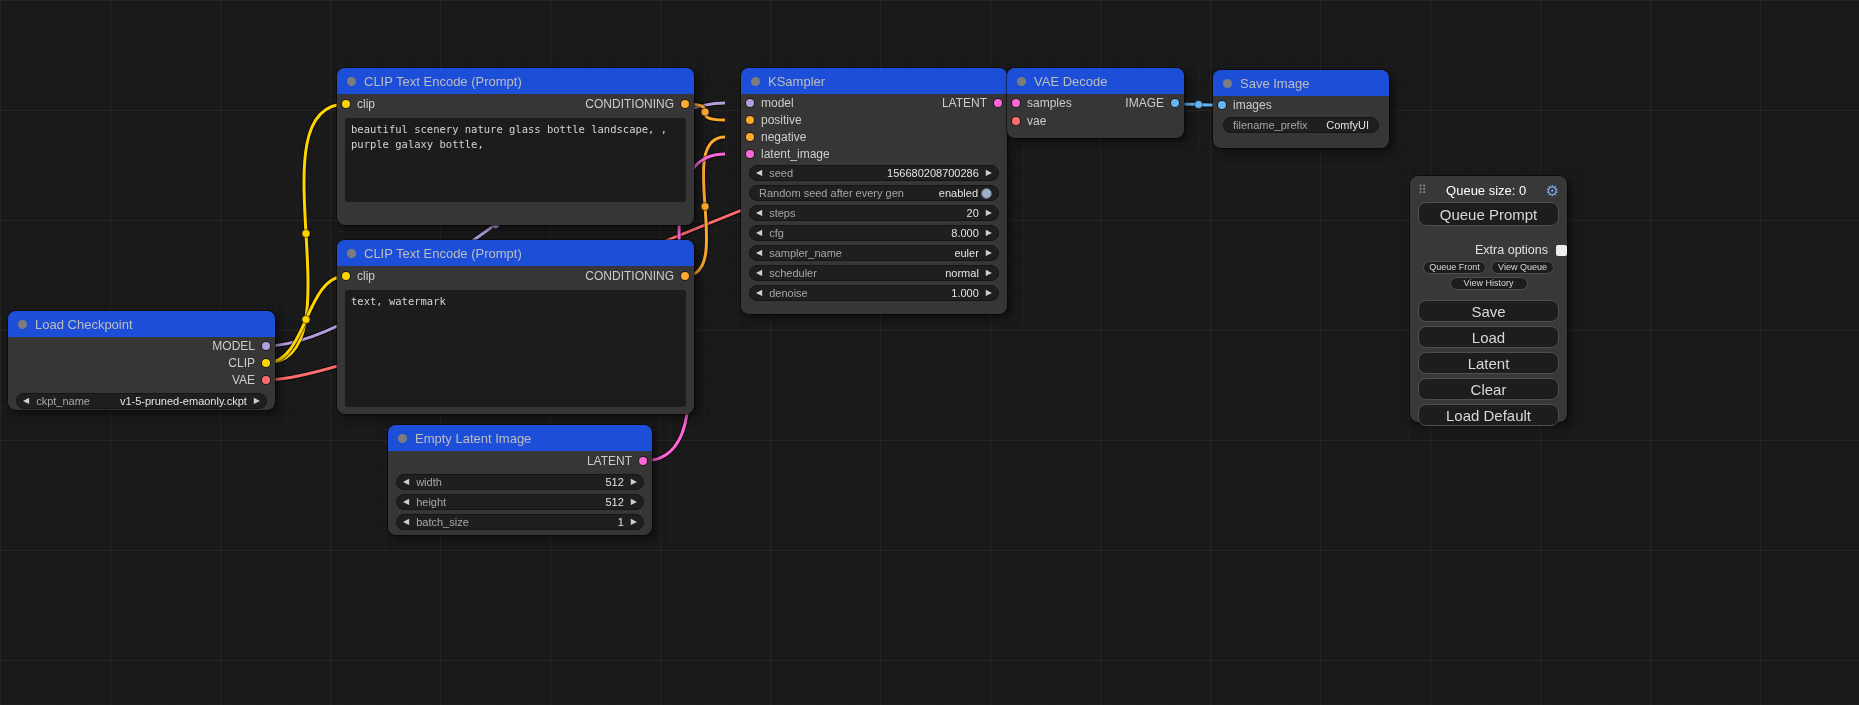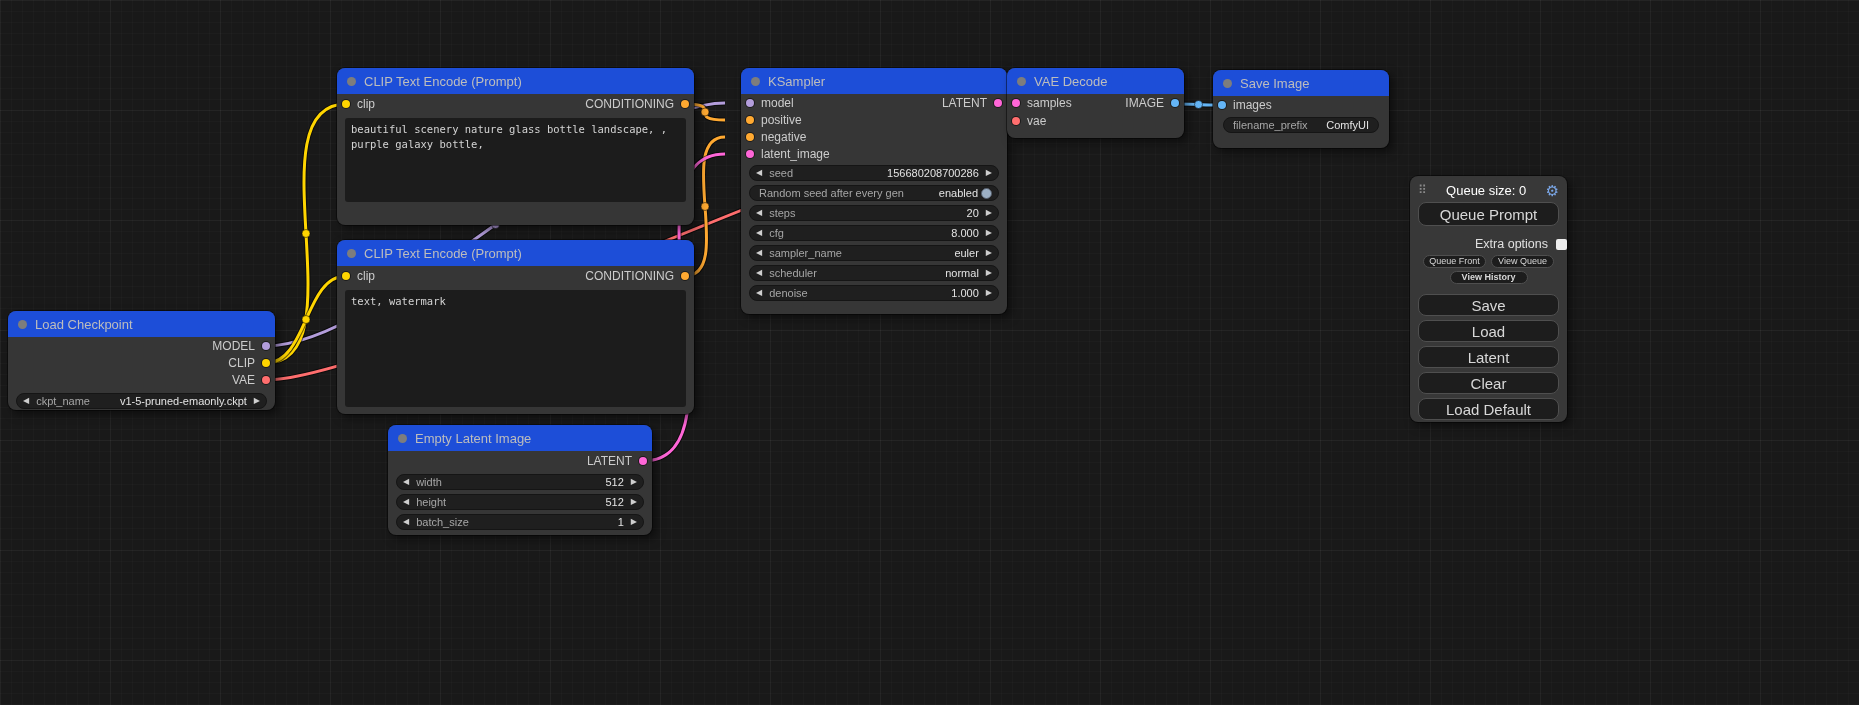--- a/index.html
+++ b/index.html
@@ -59,28 +59,28 @@
   #menu-panel {
     position: absolute; left: 1410px; top: 176px; width: 157px; height: 246px; z-index: 3;
     background: #383838; border-radius: 8px; color: #dcdcdc;
     box-shadow: 0 0 0 1px rgba(0,0,0,0.45), 4px 4px 10px rgba(0,0,0,0.5);
   }
   .menu-header { display: flex; align-items: center; padding: 5px 8px 0; height: 23px; }
   .drag-handle { color: #8a8a8a; font-size: 12px; cursor: grab; }
   .queue-size { flex: 1; text-align: center; font-size: 13px; color: #ffffff; }
   .gear { font-size: 15px; color: #7aa6e6; cursor: pointer; line-height: 1; }
   .btn { background: #1d1d1d; border: 1px solid #4f4f4f; color: #d8d8d8; border-radius: 8px; font-family: inherit; cursor: pointer; display: block; }
-  .btn.qp  { width: 141px; height: 24px; margin: 3px auto 11px; font-size: 15px; }
+  .btn.qp  { width: 141px; height: 24px; margin: 3px auto 17px; font-size: 15px; }
   .btn.big { width: 141px; height: 22px; margin: 4px auto 0; font-size: 15px; }
   .btn.sm  { flex: 1; height: 13px; font-size: 9px; border-radius: 7px; padding: 0; line-height: 1; }
   .extra-row { display: flex; justify-content: flex-end; align-items: center; gap: 8px; margin-top: 6px; font-size: 12.5px; height: 14px; color: #e0e0e0; }
   .checkbox { width: 11px; height: 11px; background: #ededed; border-radius: 2px; cursor: pointer; }
   .small-row { display: flex; gap: 5px; margin: 4px 13px 0; }
   .history-row { display: flex; justify-content: center; margin-top: 3px; }
-  .history-row .btn.sm { flex: none; width: 78px; font-weight: bold; }
+  .history-row .btn.sm { flex: none; width: 78px; }
   .gap6 { height: 6px; }
 </style>
 </head>
 <body>
 
 <div id="canvas">
   <svg id="wires" width="1859" height="705">
       <path d="M 266 346 C 386 346 605 103 725 103" fill="none" stroke="rgba(0,0,0,0.55)" stroke-width="5"></path>
       <path d="M 266 346 C 386 346 605 103 725 103" fill="none" stroke="#B39DDB" stroke-width="3"></path>
       <circle cx="495.5" cy="224.5" r="4" fill="#B39DDB" stroke="rgba(0,0,0,0.5)"></circle>

